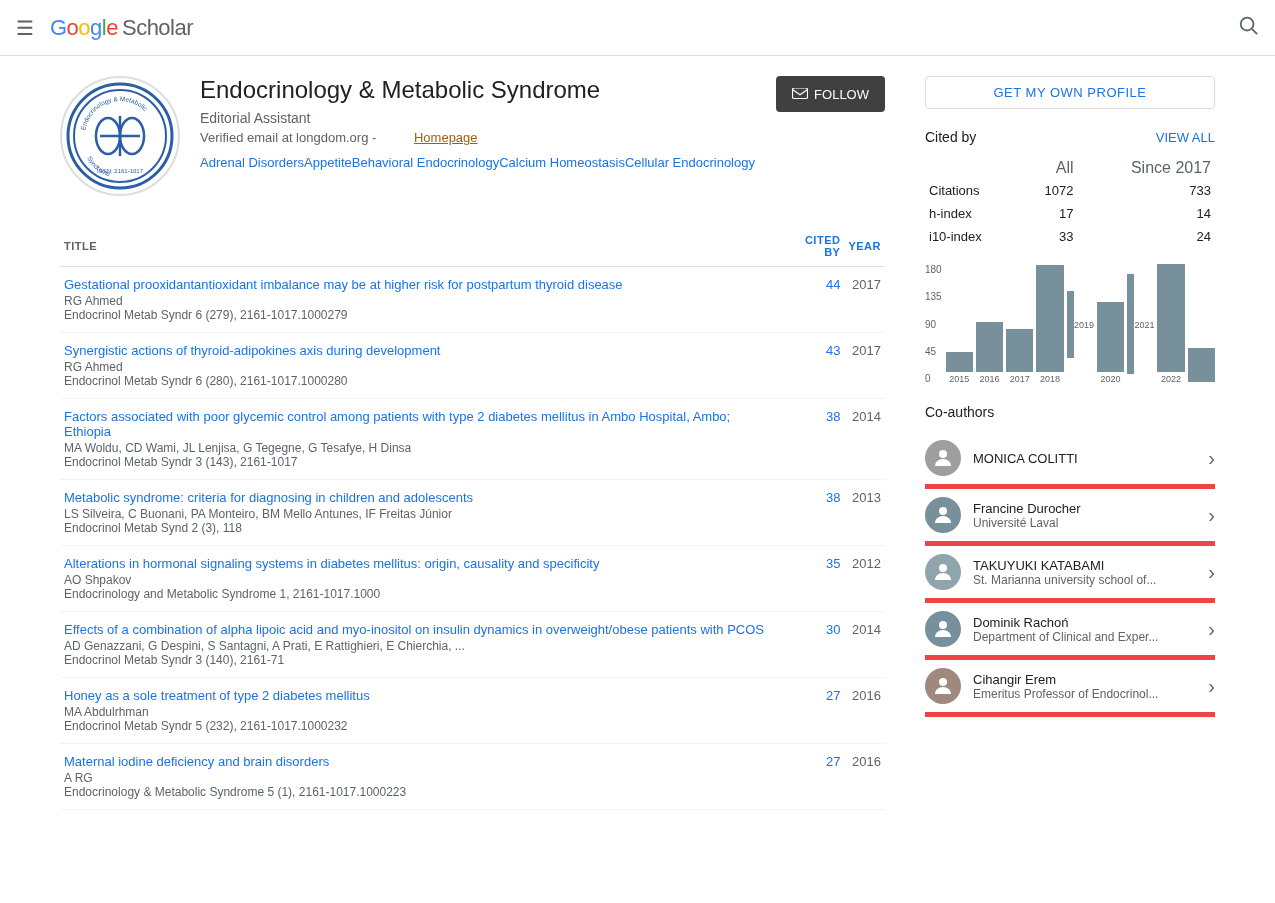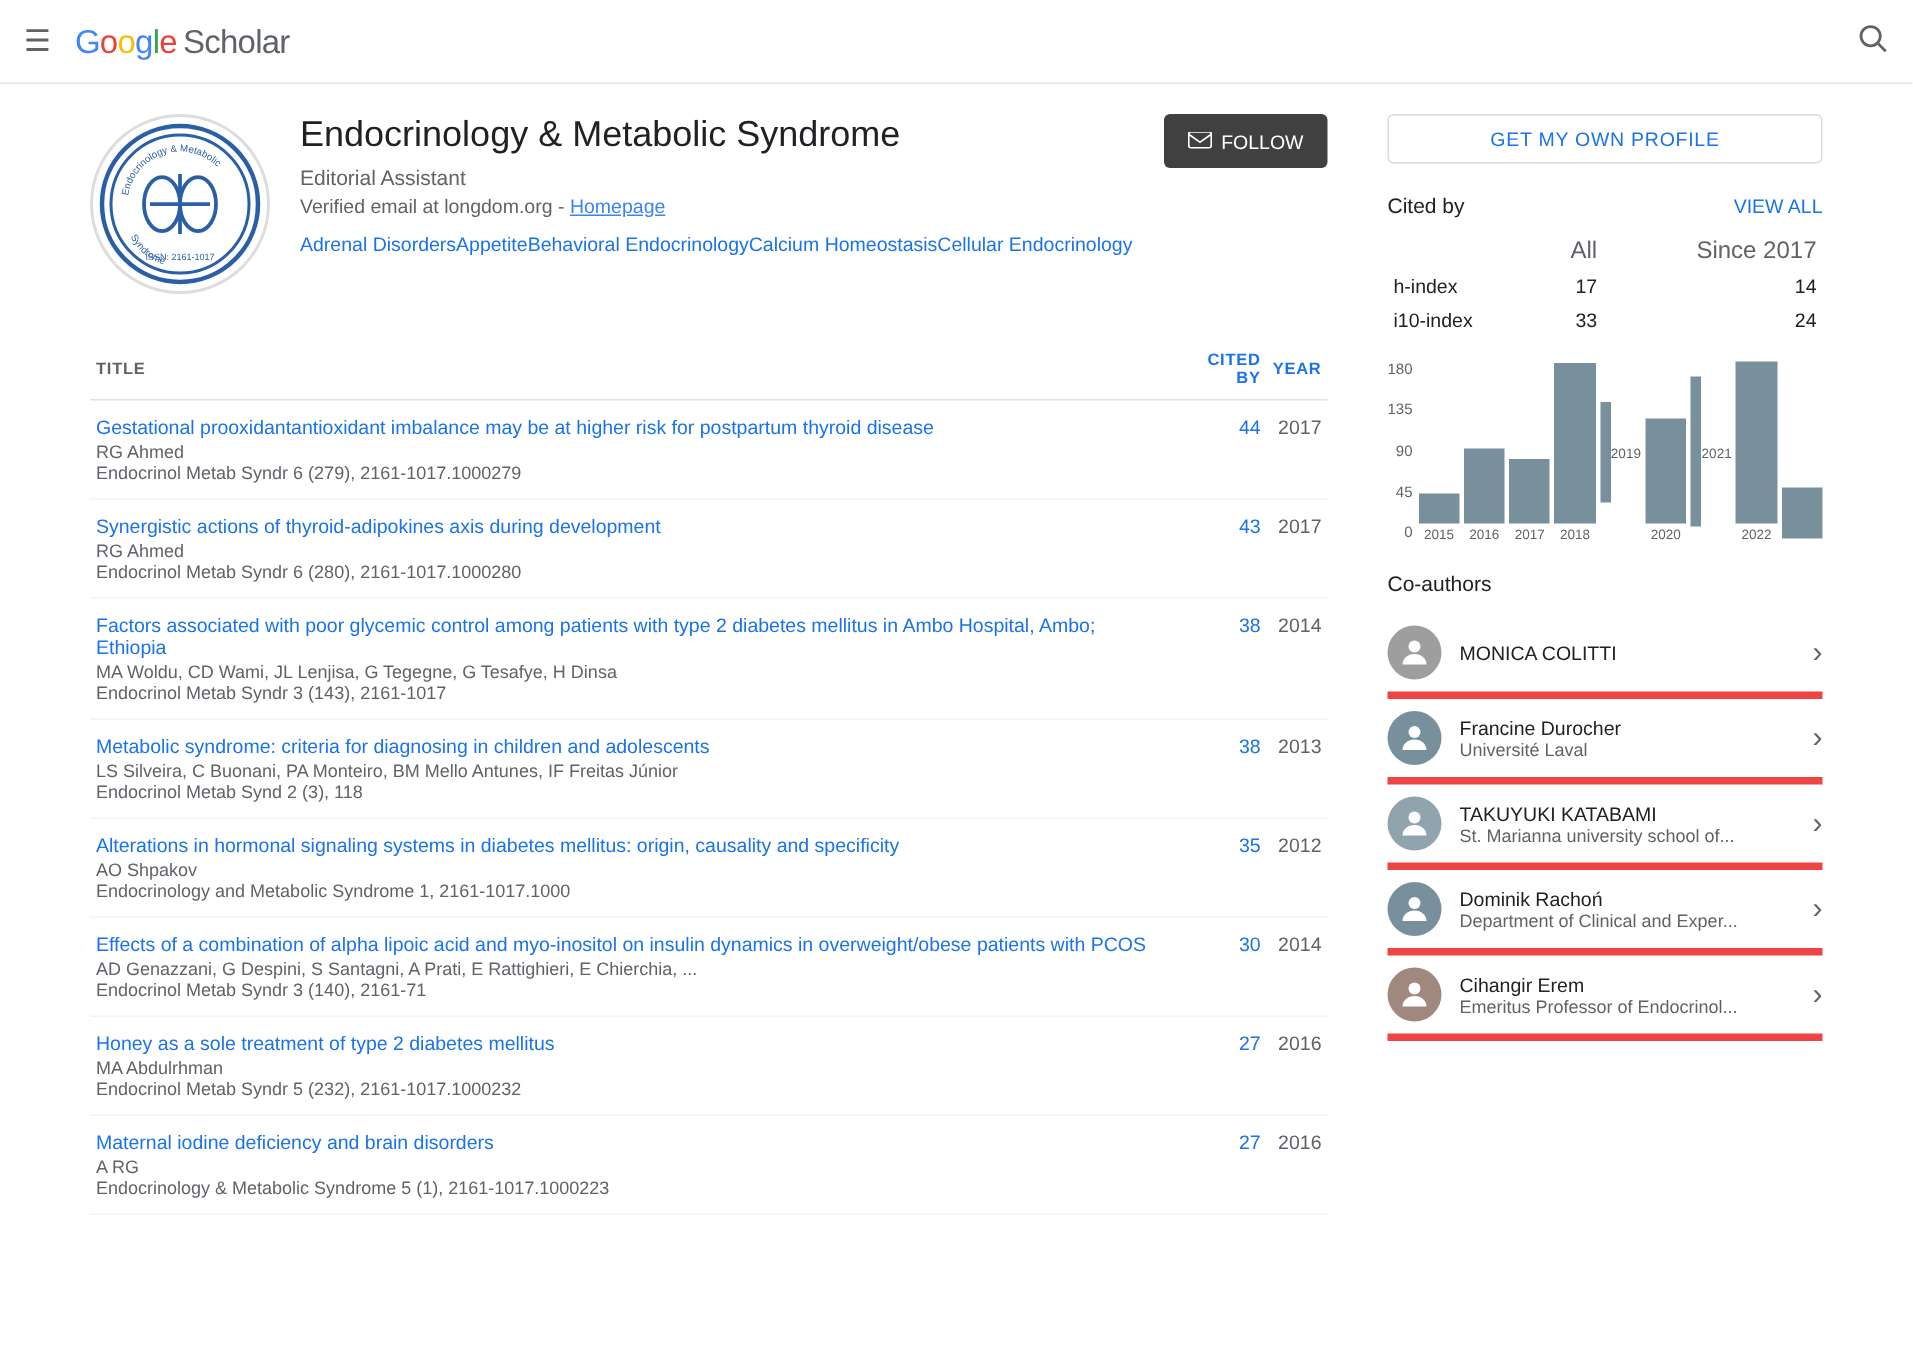--- a/index.html
+++ b/index.html
@@ -91,22 +91,23 @@
       margin-bottom: 4px;
     }
 
     .profile-email {
       font-size: 13px;
       color: #5f6368;
       margin-bottom: 10px;
     }
 
     .profile-email a {
-      color: #3b82f6;
+      color: #a16207;
       text-decoration: underline;
+      margin-left: 34px;
     }
 
     .profile-interests {
       display: flex;
       flex-wrap: wrap;
       gap: 0;
     }
 
     .profile-interest {
       color: #1a73e8;
@@ -530,37 +531,42 @@
       <table class="stats-table">
         <thead>
           <tr>
             <th></th>
             <th>All</th>
             <th>Since 2017</th>
           </tr>
         </thead>
         <tbody id="stats-tbody">
 
+        <tr>
+              <td>Citations</td>
+              <td>1072</td>
+              <td>733</td>
+            </tr>
             <tr>
               <td>h-index</td>
               <td>17</td>
               <td>14</td>
             </tr>
             <tr>
               <td>i10-index</td>
               <td>33</td>
               <td>24</td>
             </tr>
           </tbody>
       </table>
 
       <div class="chart-container">
         <div style="display:flex; align-items:flex-end; gap:0;">
 
-          <div style="display:flex; flex-direction:column; justify-content:space-between; height:120px; margin-right:4px; text-align:right;">
+          <div style="display:flex; flex-direction:column; justify-content:space-between; height:120px; margin-right:4px; text-align:left;">
             <span style="font-size:10px;color:#5f6368;">180</span>
             <span style="font-size:10px;color:#5f6368;">135</span>
             <span style="font-size:10px;color:#5f6368;">90</span>
             <span style="font-size:10px;color:#5f6368;">45</span>
             <span style="font-size:10px;color:#5f6368;">0</span>
           </div>
 
           <div id="chart-bars" style="display:flex; align-items:flex-end; gap:3px; height:120px; flex:1;">
 
           <div class="bar-group" style="display: flex; flex-direction: column; align-items: center; flex: 1 1 0%; height: 100%; justify-content: flex-end;">

